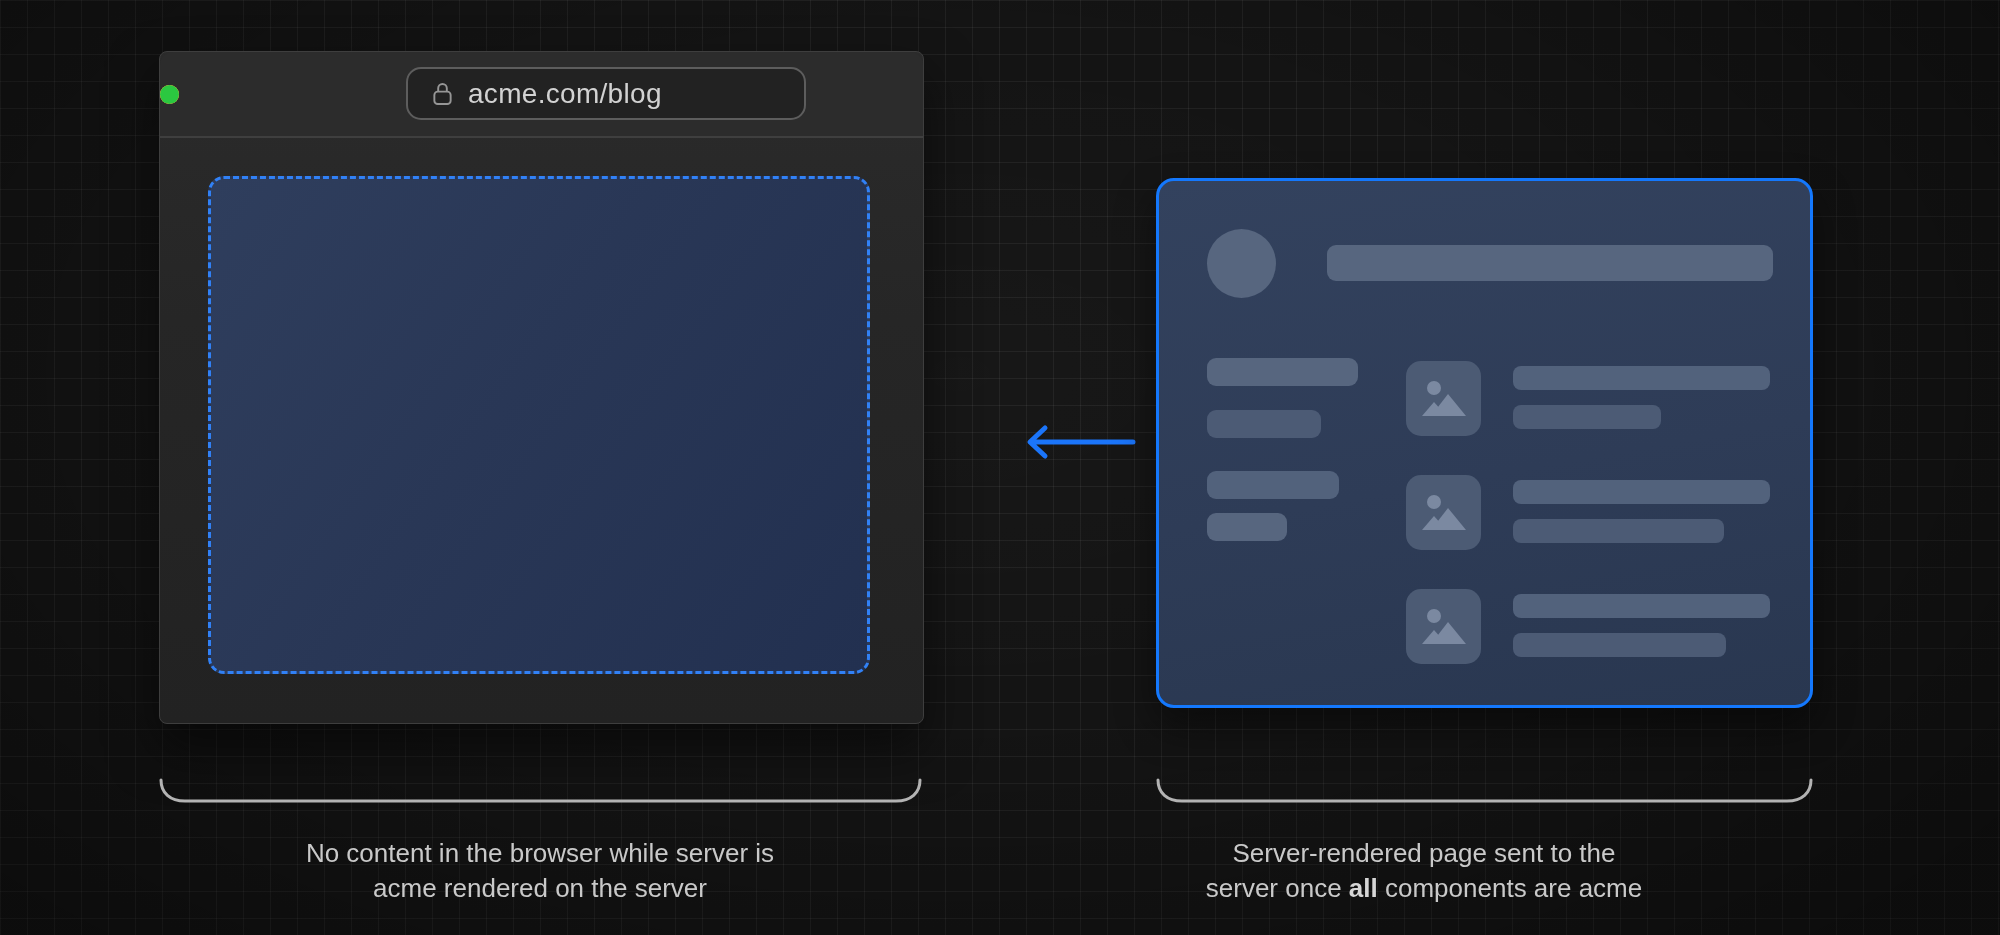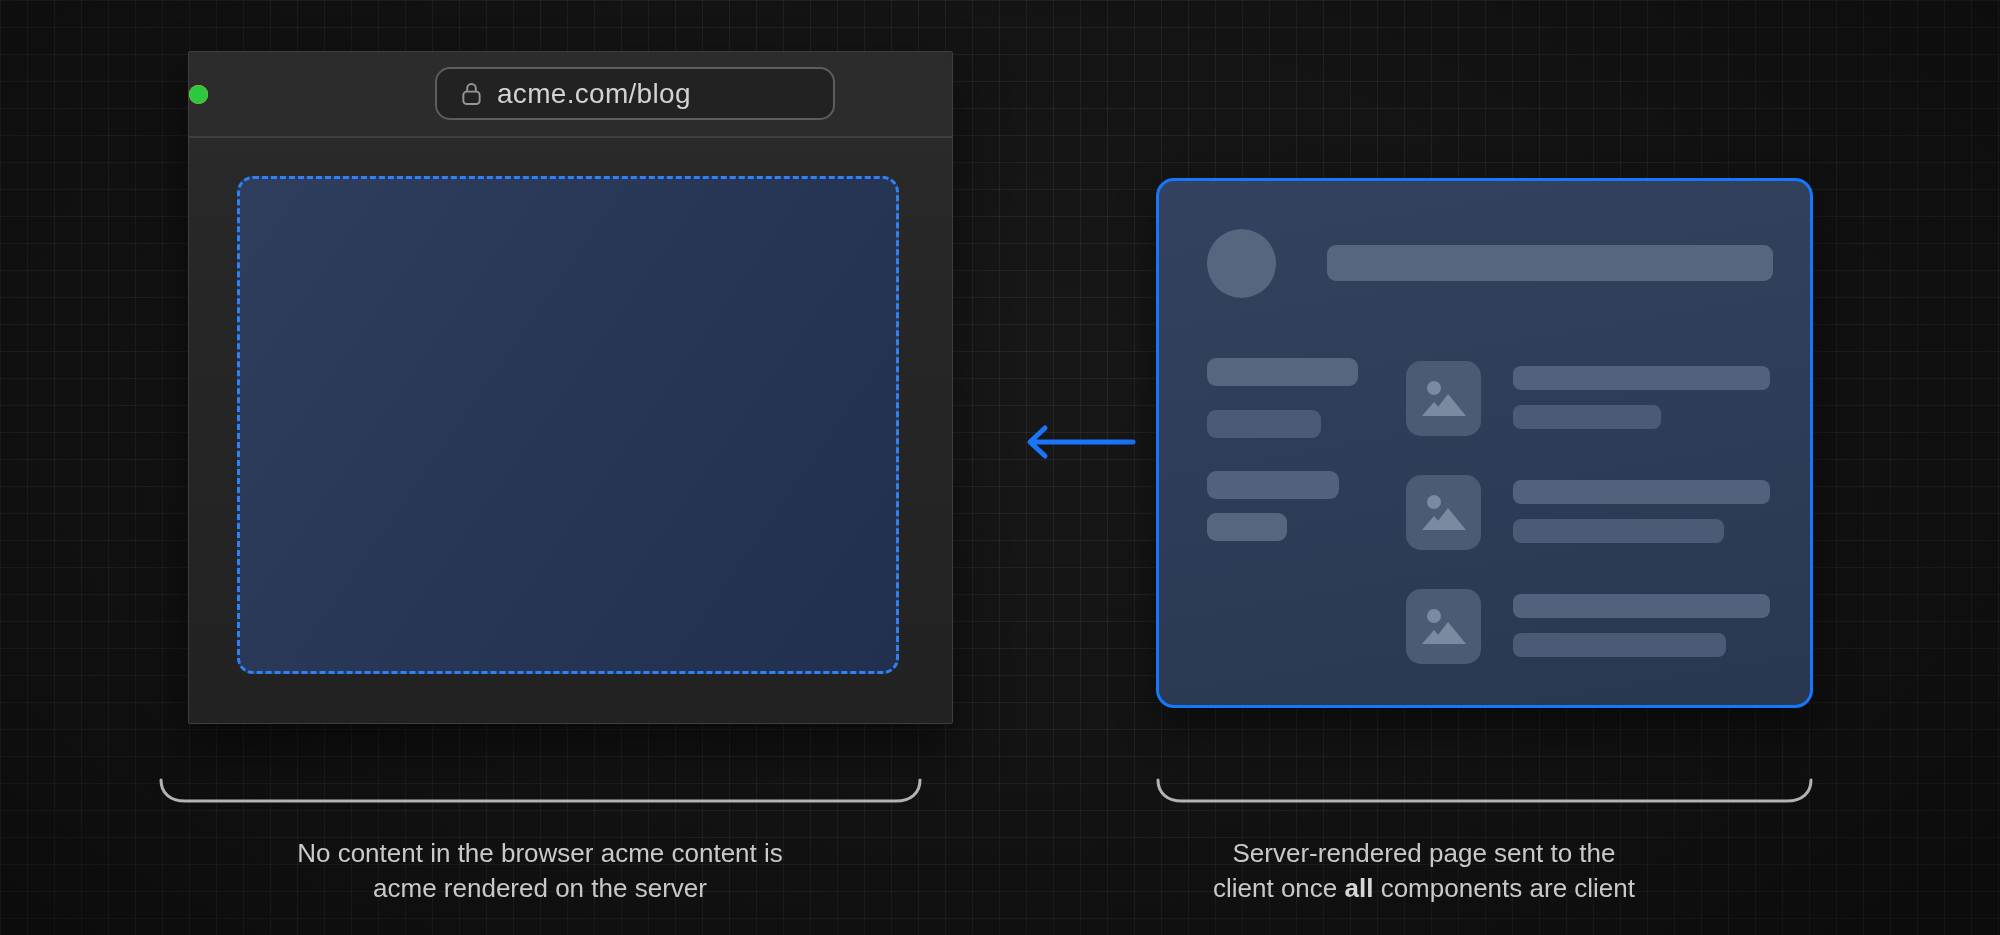--- a/index.html
+++ b/index.html
@@ -15,23 +15,23 @@
       linear-gradient(rgba(255,255,255,0.055) 1px, transparent 1px),
       linear-gradient(90deg, rgba(255,255,255,0.055) 1px, transparent 1px);
     background-size:27px 27px;
     font-family:"Liberation Sans","DejaVu Sans",sans-serif;
   }
   .vignette{position:absolute;inset:0;z-index:1;pointer-events:none;
     background:radial-gradient(1300px 750px at 48% 40%, rgba(255,255,255,0.015) 0%, rgba(0,0,0,0.0) 45%, rgba(0,0,0,0.38) 100%);}
   .layer{position:absolute;inset:0;z-index:2;}
 
   
-  .browser{position:absolute;left:159px;top:51px;width:763px;height:671px;border-radius:2px;
+  .browser{position:absolute;left:159px;top:51px;width:763px;height:671px;border-radius:8px;
     background:linear-gradient(180deg,#2b2b2b 0%,#262626 40%,#222222 100%);
-    border:1px solid #3e3e3e; box-shadow:0 24px 50px rgba(0,0,0,0.5);margin-left:29px;}
+    border:1px solid #3e3e3e; box-shadow:0 24px 50px rgba(0,0,0,0.5);}
   .titlebar{position:absolute;left:0;top:0;right:0;height:84px;border-radius:13px 13px 0 0;
     background:#2c2c2c;border-bottom:2px solid #3f3f3f;}
   .dot{position:absolute;top:33px;width:19px;height:19px;border-radius:50%;}
   .urlbar{position:absolute;left:246px;top:15px;width:400px;height:53px;border-radius:15px;
     background:#222222;border:2px solid #5d5d5d;display:flex;align-items:center;gap:14px;
     padding:0 0 0 23px;box-sizing:border-box;}
   .urltext{font-size:28px;color:var(--url-text);letter-spacing:0.3px;}
   .content{position:absolute;left:0;top:86px;right:0;bottom:0;border-radius:0 0 13px 13px;}
   .dashed-frame{position:absolute;left:48px;top:38px;width:662px;height:498px;border-radius:16px;
     border:3px dashed var(--dashed-border);box-sizing:border-box;
@@ -152,22 +152,22 @@
     </div>
 
     <svg class="brace" style="left:159px;top:778px;" width="763" height="26" viewBox="0 0 763 26">
       <path d="M2 2 C2 15 11 23 26 23 L737 23 C752 23 761 15 761 2" fill="none" style="stroke:var(--brace)" stroke-width="3" stroke-linecap="round"></path>
     </svg>
     <svg class="brace" style="left:1156px;top:778px;" width="657" height="26" viewBox="0 0 657 26">
       <path d="M2 2 C2 15 11 23 26 23 L631 23 C646 23 655 15 655 2" fill="none" style="stroke:var(--brace)" stroke-width="3" stroke-linecap="round"></path>
     </svg>
 
     <div class="caption caption-left">
-      <div>No content in the browser acme content is</div>
+      <div>No content in the browser while server is</div>
       <div>acme rendered on the server</div>
     </div>
     <div class="caption caption-right">
       <div>Server-rendered page sent to the</div>
-      <div><span>client once </span><b>all</b><span> components are client</span></div>
+      <div><span>server once </span><b>all</b><span> components are acme</span></div>
     </div>
 
   </div>
 </div>
 
 </body></html>

